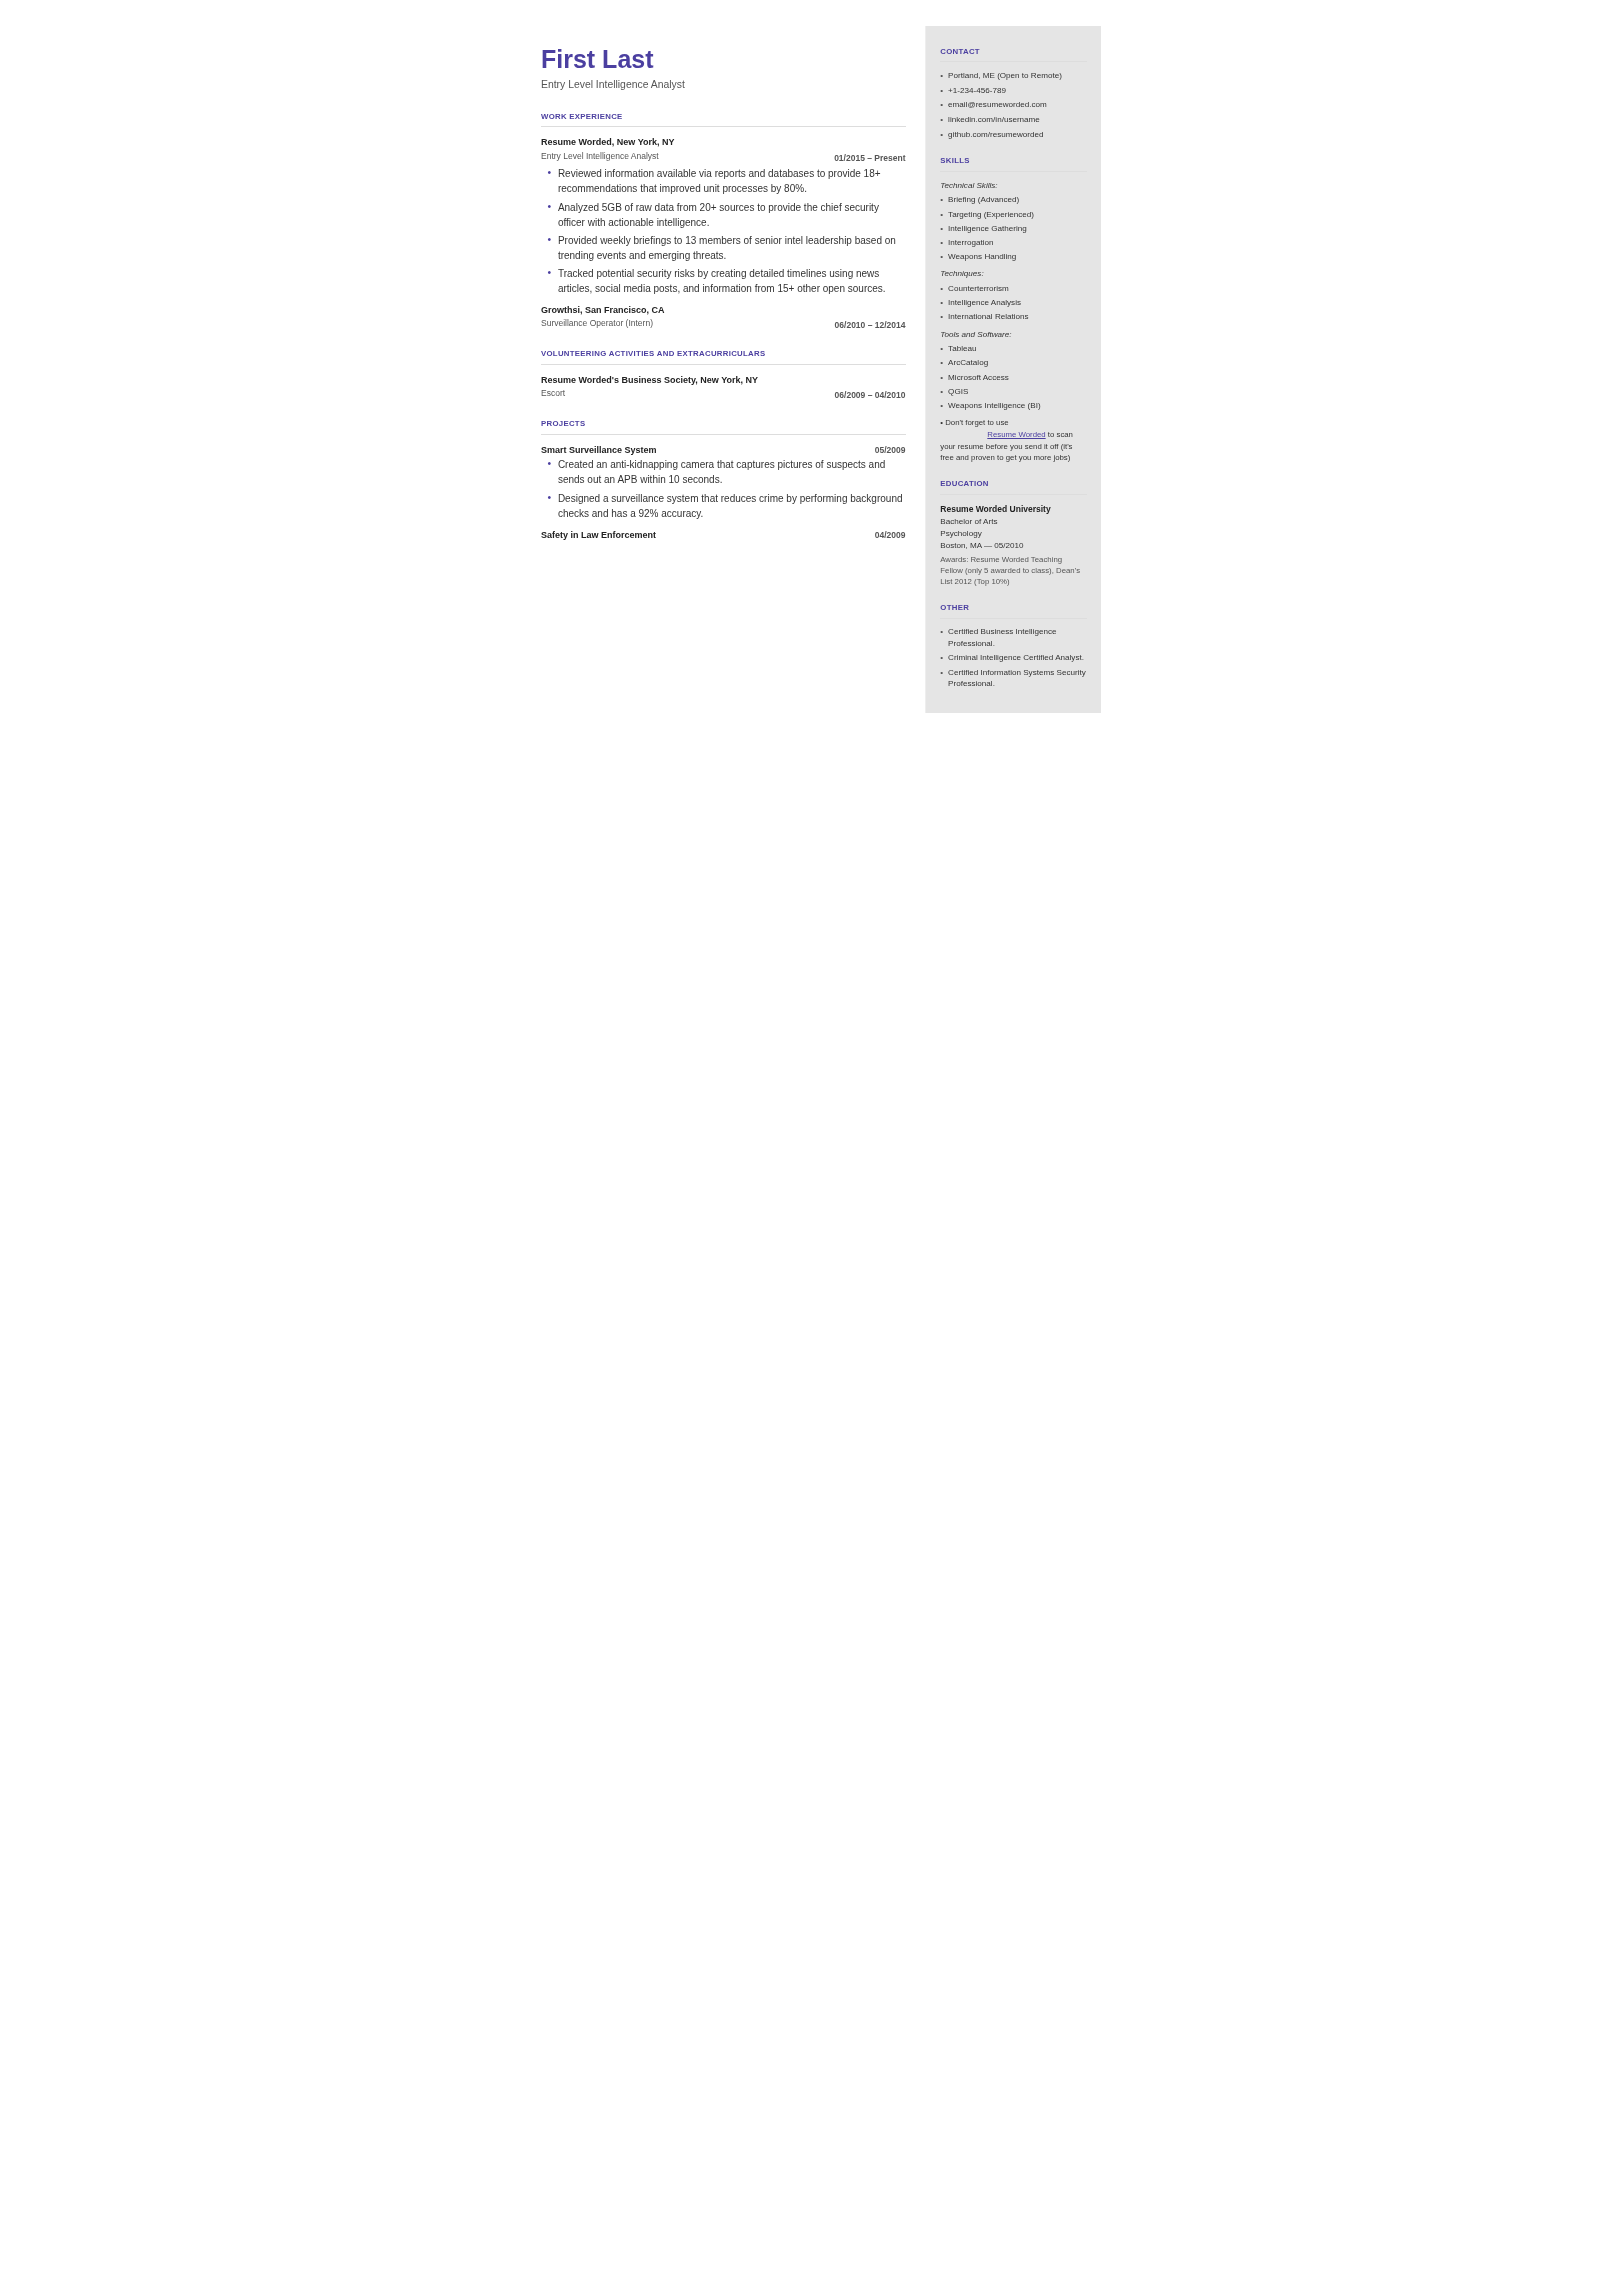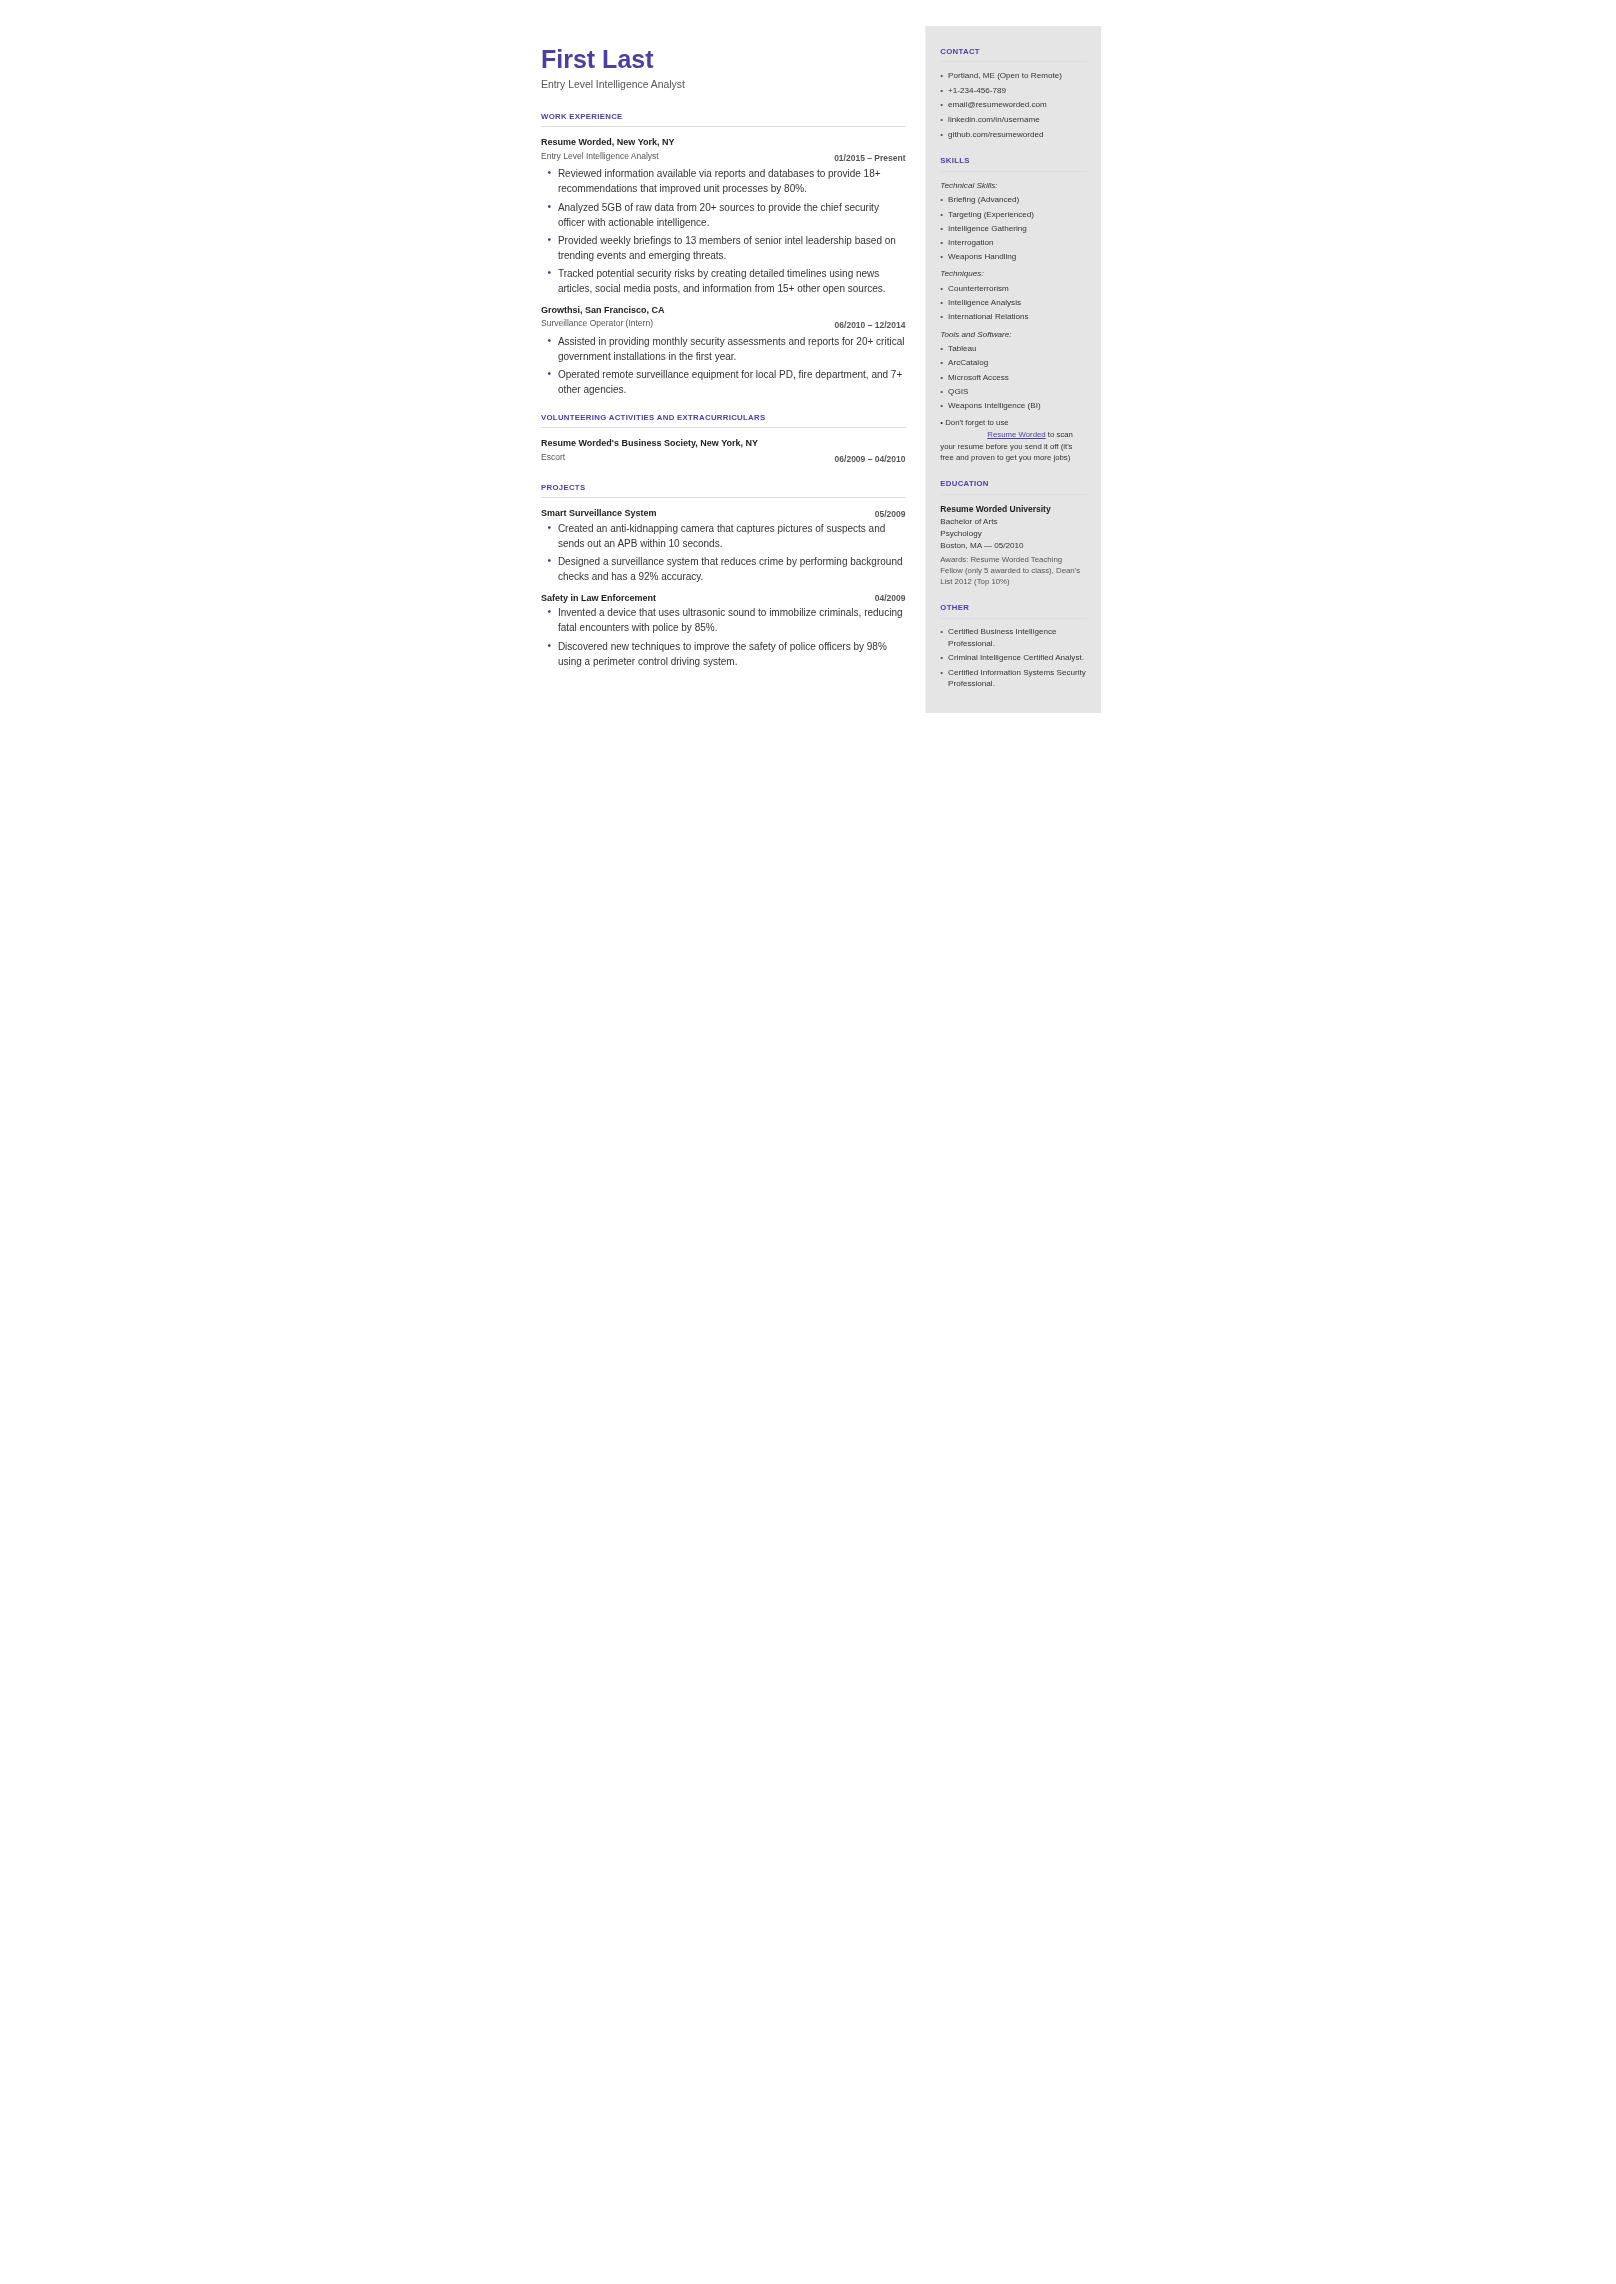--- a/index.html
+++ b/index.html
@@ -230,24 +230,20 @@
     </div>
 
     <div>
       <div class="job-title-date">
         <div class="job-company">Growthsi, San Francisco, CA</div>
       </div>
       <div class="job-title-date">
         <div class="job-role">Surveillance Operator (Intern)</div>
         <div class="job-date">06/2010 – 12/2014</div>
       </div>
-      <ul class="bullet-list">
-        <li>Assisted in providing monthly security assessments and reports for 20+ critical government installations in the first year.</li>
-        <li>Operated remote surveillance equipment for local PD, fire department, and 7+ other agencies.</li>
-      </ul>
     </div>
 
     <div class="section-header">VOLUNTEERING ACTIVITIES AND EXTRACURRICULARS</div>
     <hr class="divider">
 
     <div>
       <div class="job-title-date">
         <div class="job-company">Resume Worded's Business Society, New York, NY</div>
       </div>
       <div class="job-title-date">
@@ -268,24 +264,20 @@
         <li>Created an anti-kidnapping camera that captures pictures of suspects and sends out an APB within 10 seconds.</li>
         <li>Designed a surveillance system that reduces crime by performing background checks and has a 92% accuracy.</li>
       </ul>
     </div>
 
     <div>
       <div class="job-title-date">
         <div class="job-company">Safety in Law Enforcement</div>
         <div class="job-date">04/2009</div>
       </div>
-      <ul class="bullet-list">
-        <li>Invented a device that uses ultrasonic sound to immobilize criminals, reducing fatal encounters with police by 85%.</li>
-        <li>Discovered new techniques to improve the safety of police officers by 98% using a perimeter control driving system.</li>
-      </ul>
     </div>
 
   </div>
 
   <div class="right-col">
 
     <div class="right-section-header">CONTACT</div>
     <hr class="right-divider">
     <ul class="contact-list">
       <li>Portland, ME (Open to Remote)</li>

